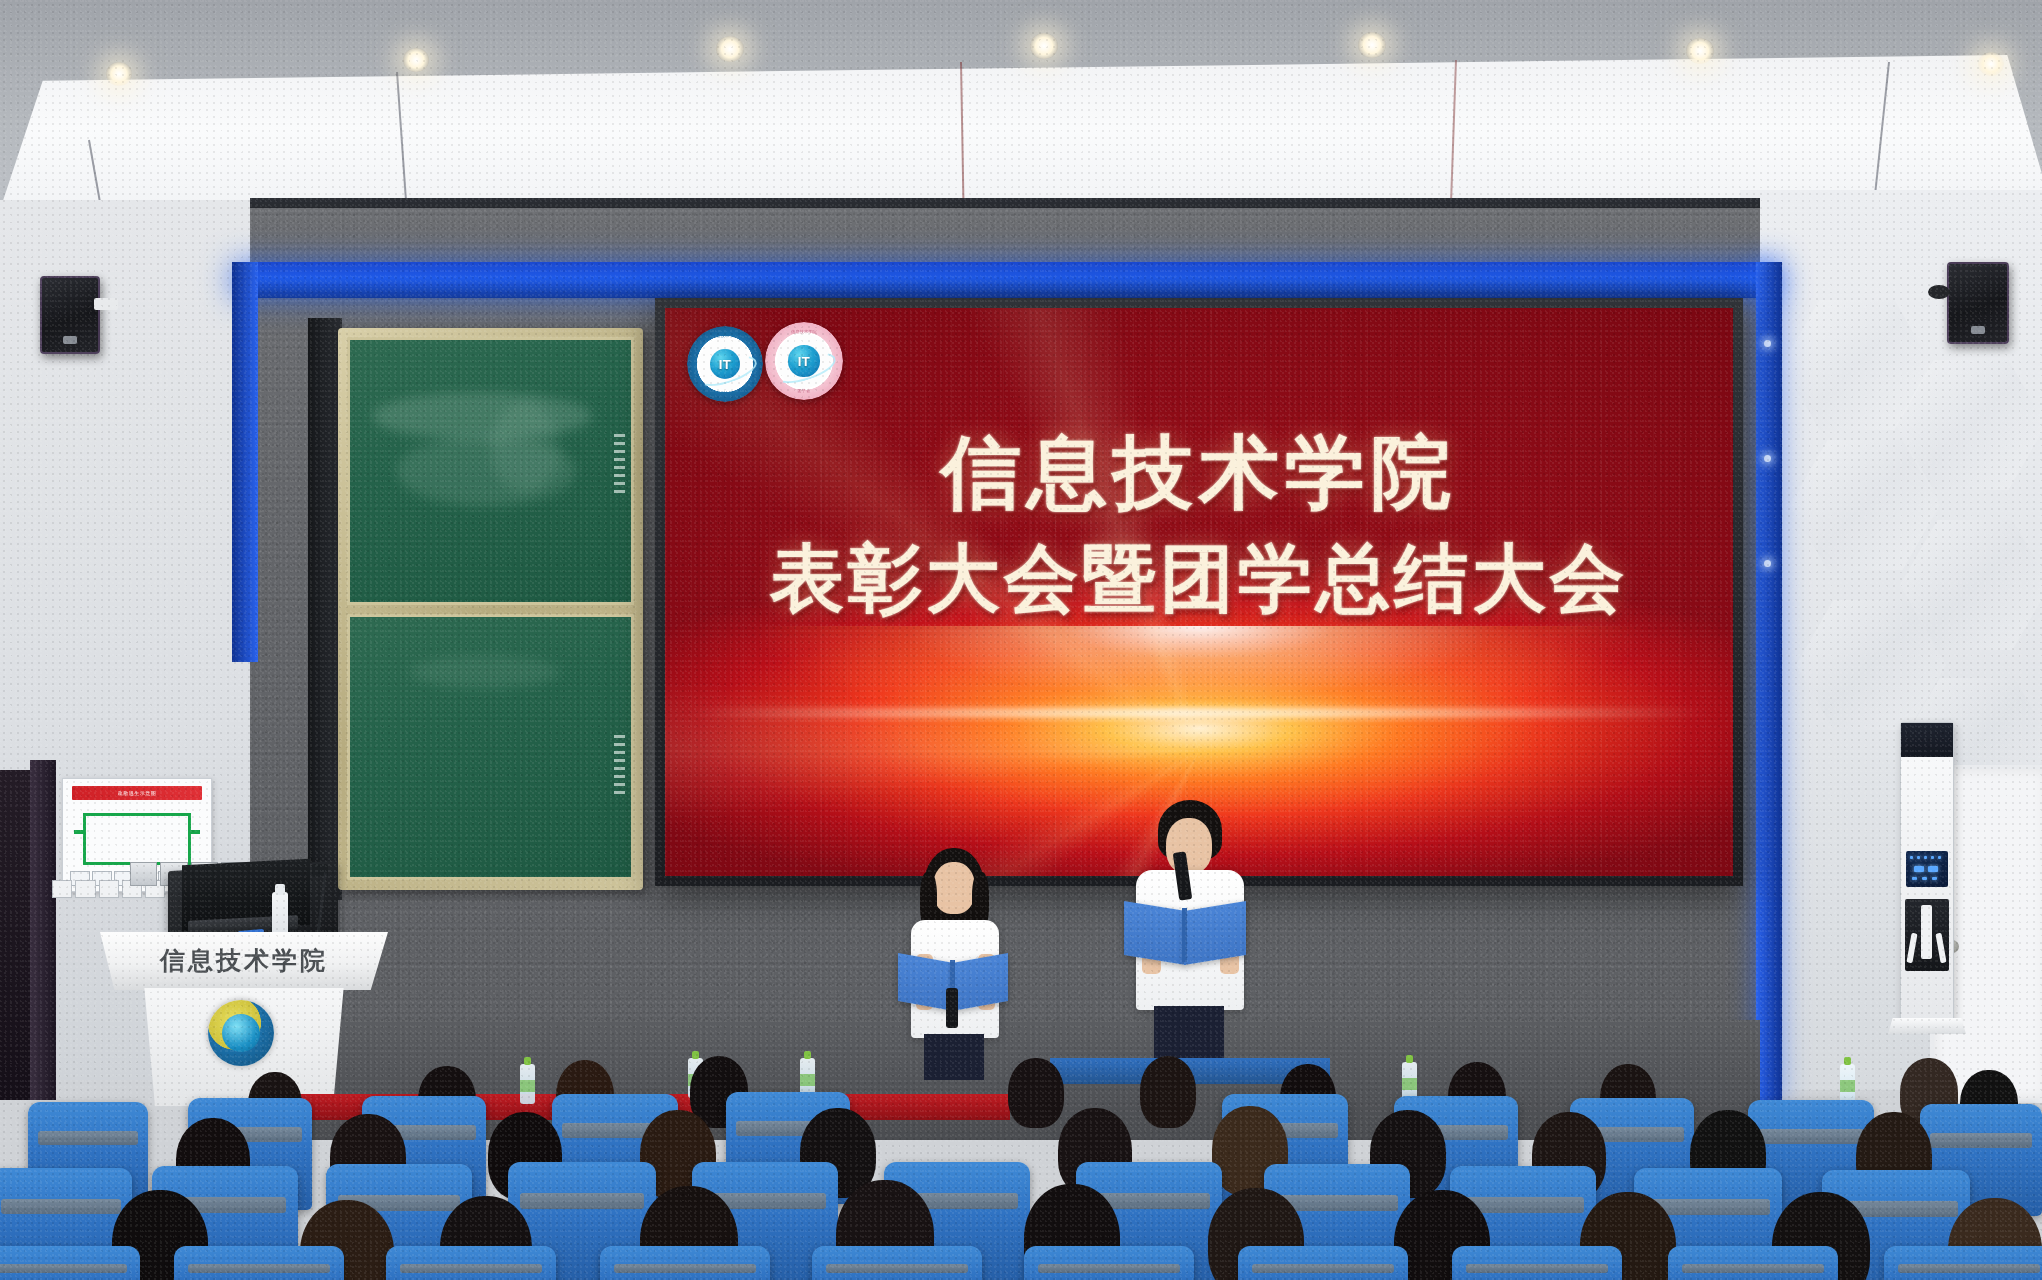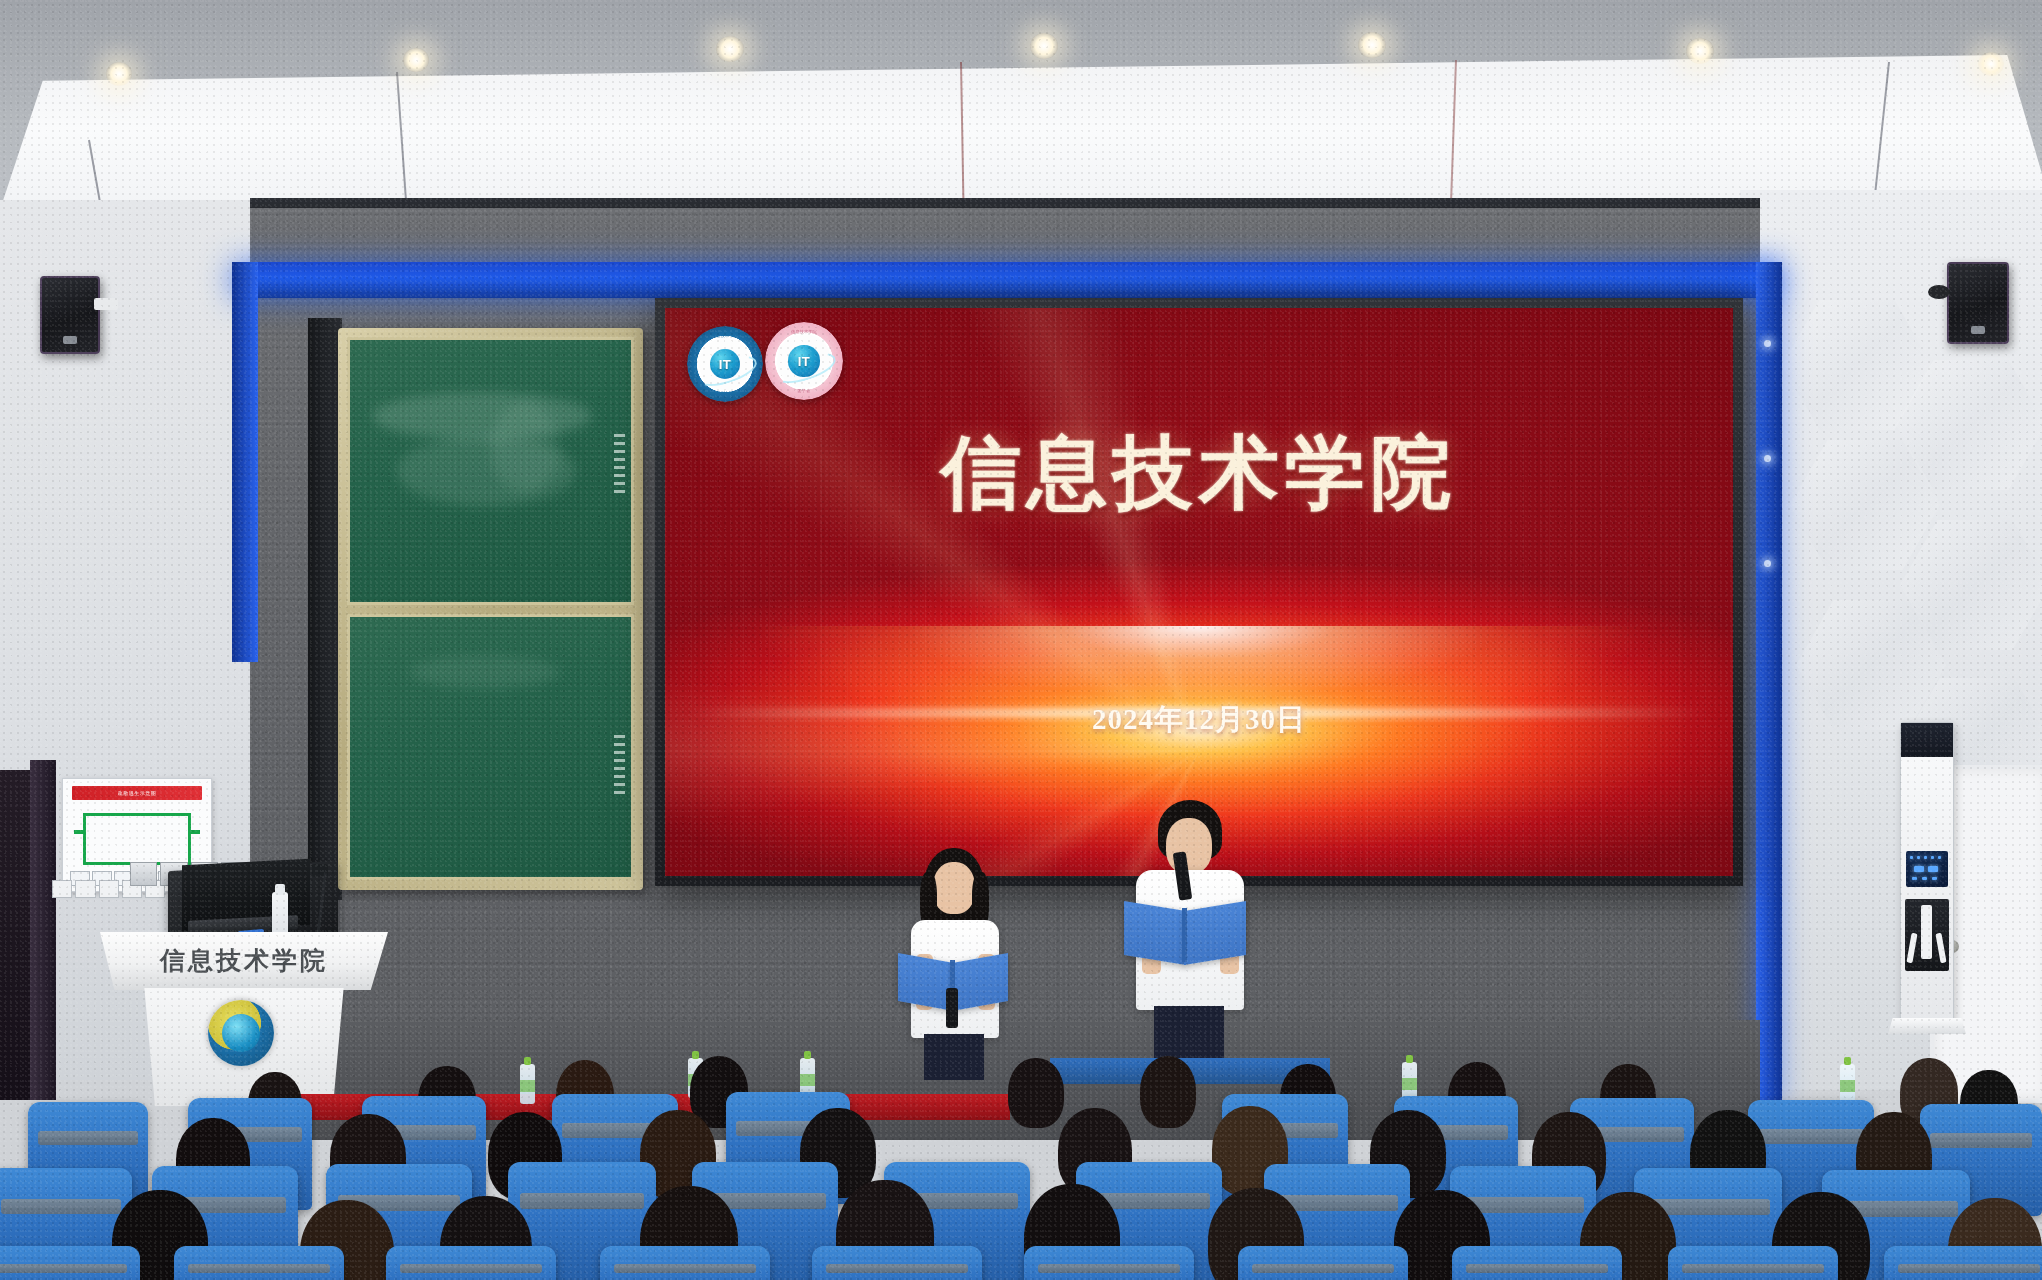--- a/index.html
+++ b/index.html
@@ -409,21 +409,21 @@
         <div class="lb-ring" style="background:radial-gradient(circle,#ffffff 52%,#f5c4d2 53%,#eda7bc 80%,#e083a0 100%);"></div>
         <div class="lb-inner"></div>
         <div class="lb-globe"></div>
         <div class="lb-arc"></div>
         <div class="lb-txt">IT</div>
         <div class="lb-micro" style="top:7px;color:#c0607f;">信息技术学院</div>
         <div class="lb-micro" style="bottom:7px;color:#c0607f;">团学会</div>
       </div>
 
       <div class="banner-title bt1">信息技术学院</div>
-      <div class="banner-date">2024年12月30日</div>
+      <div class="banner-title bt2">表彰大会暨团学总结大会</div>
     </div>
   </div>
 
   <div class="abs stagefloor"></div>
 
   <div class="abs monitor"></div>
   <div class="abs monitor2"></div>
   <div class="abs kbd"></div>
   <div class="abs pen-blue"></div>
   <div class="abs sanitizer"></div>

